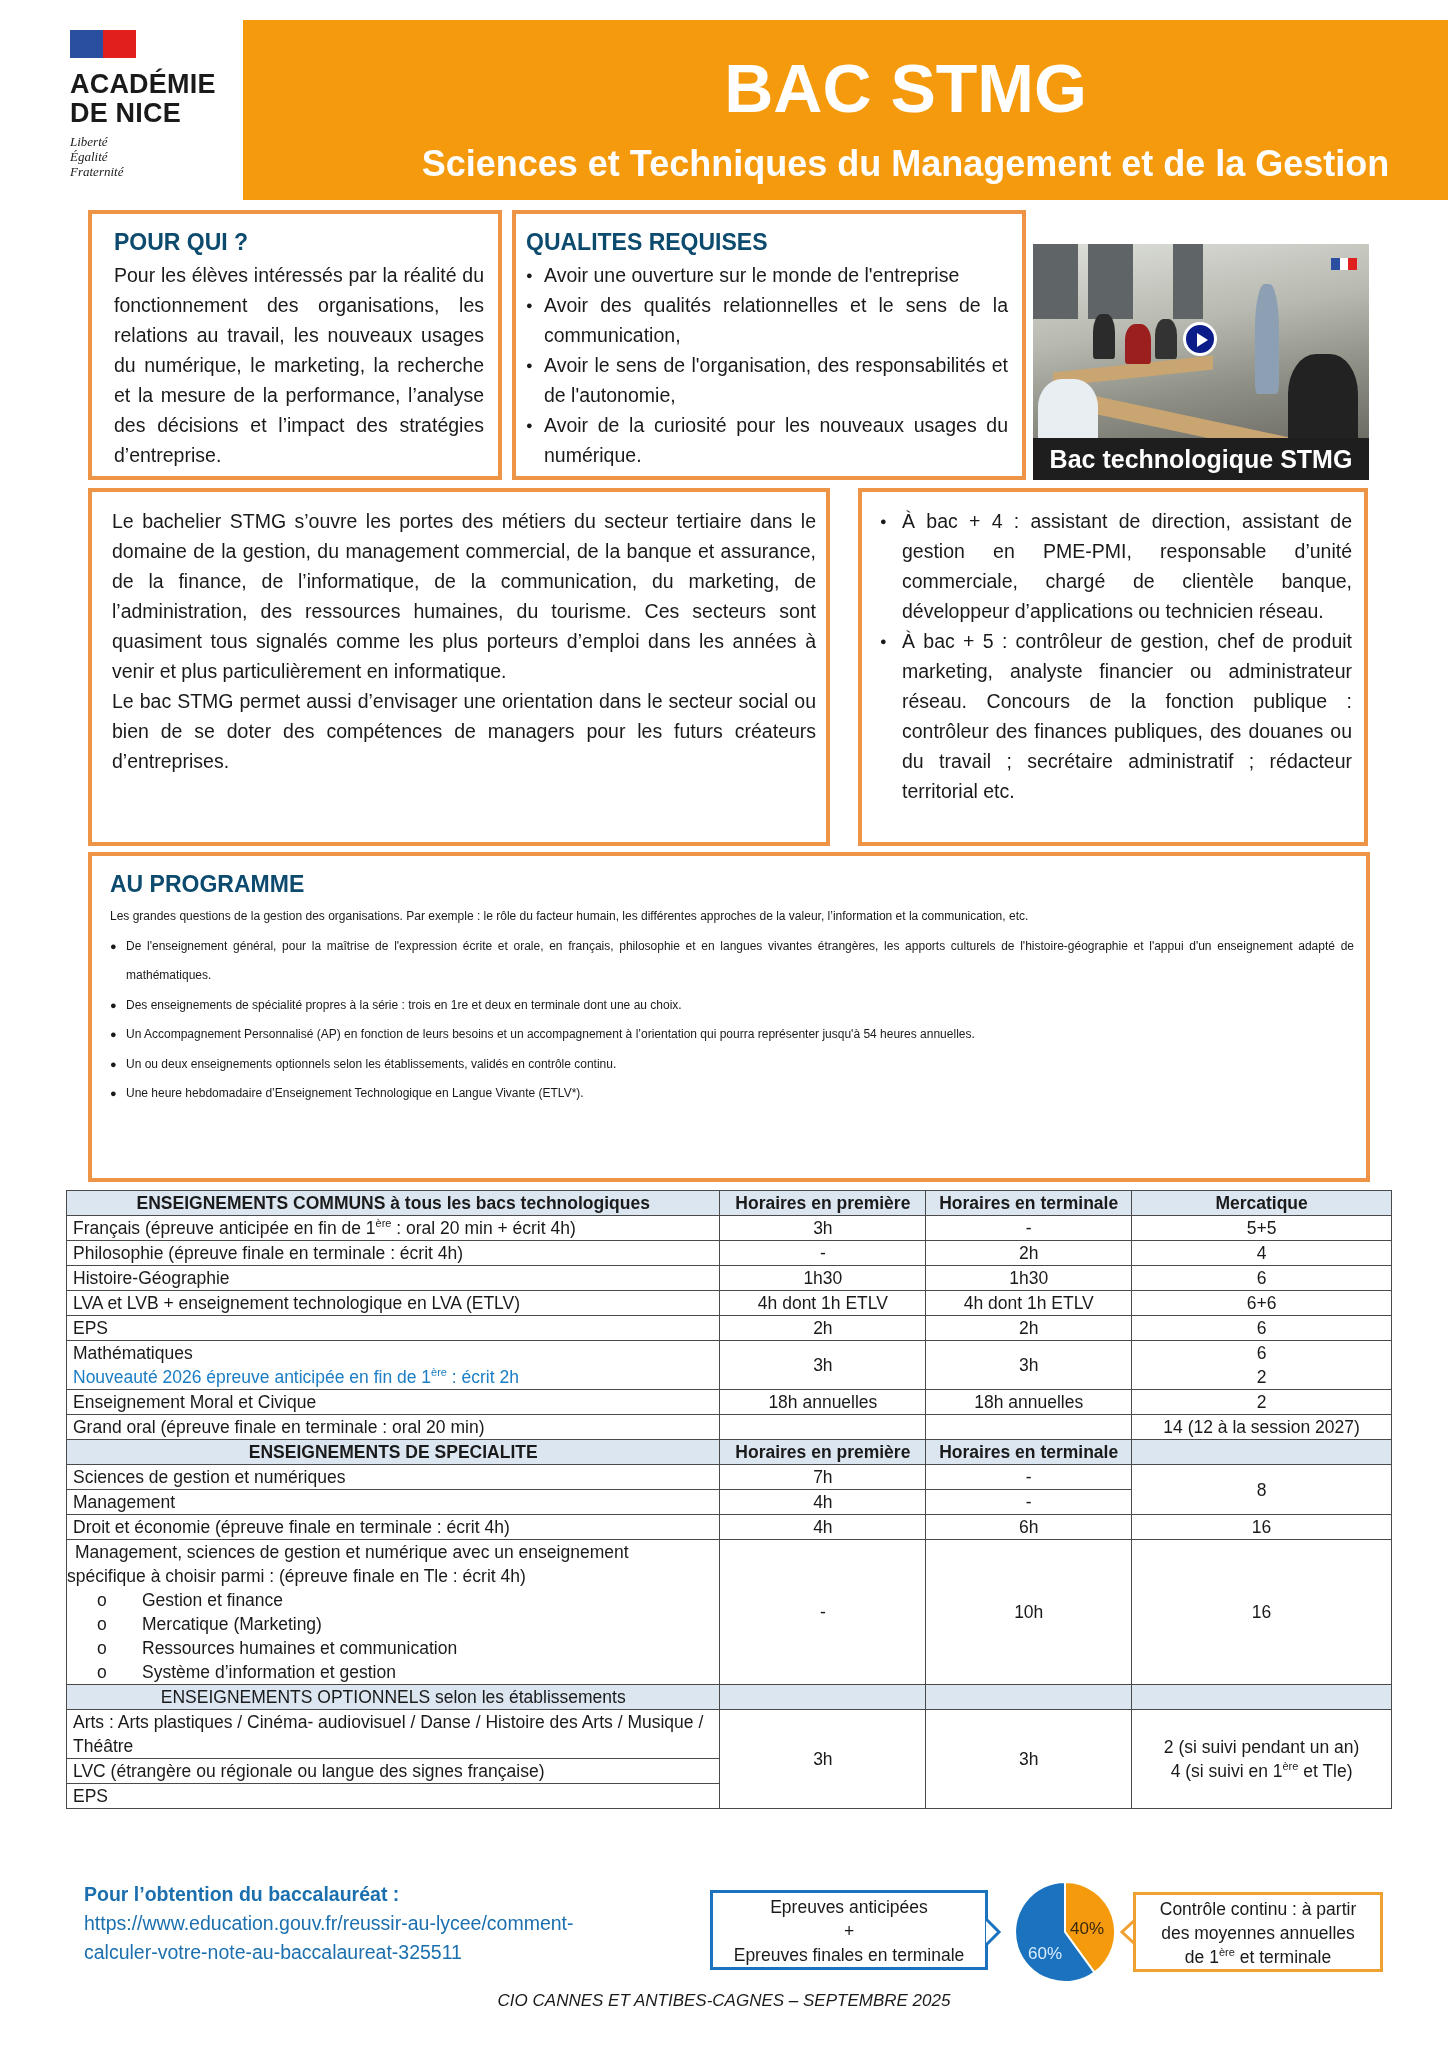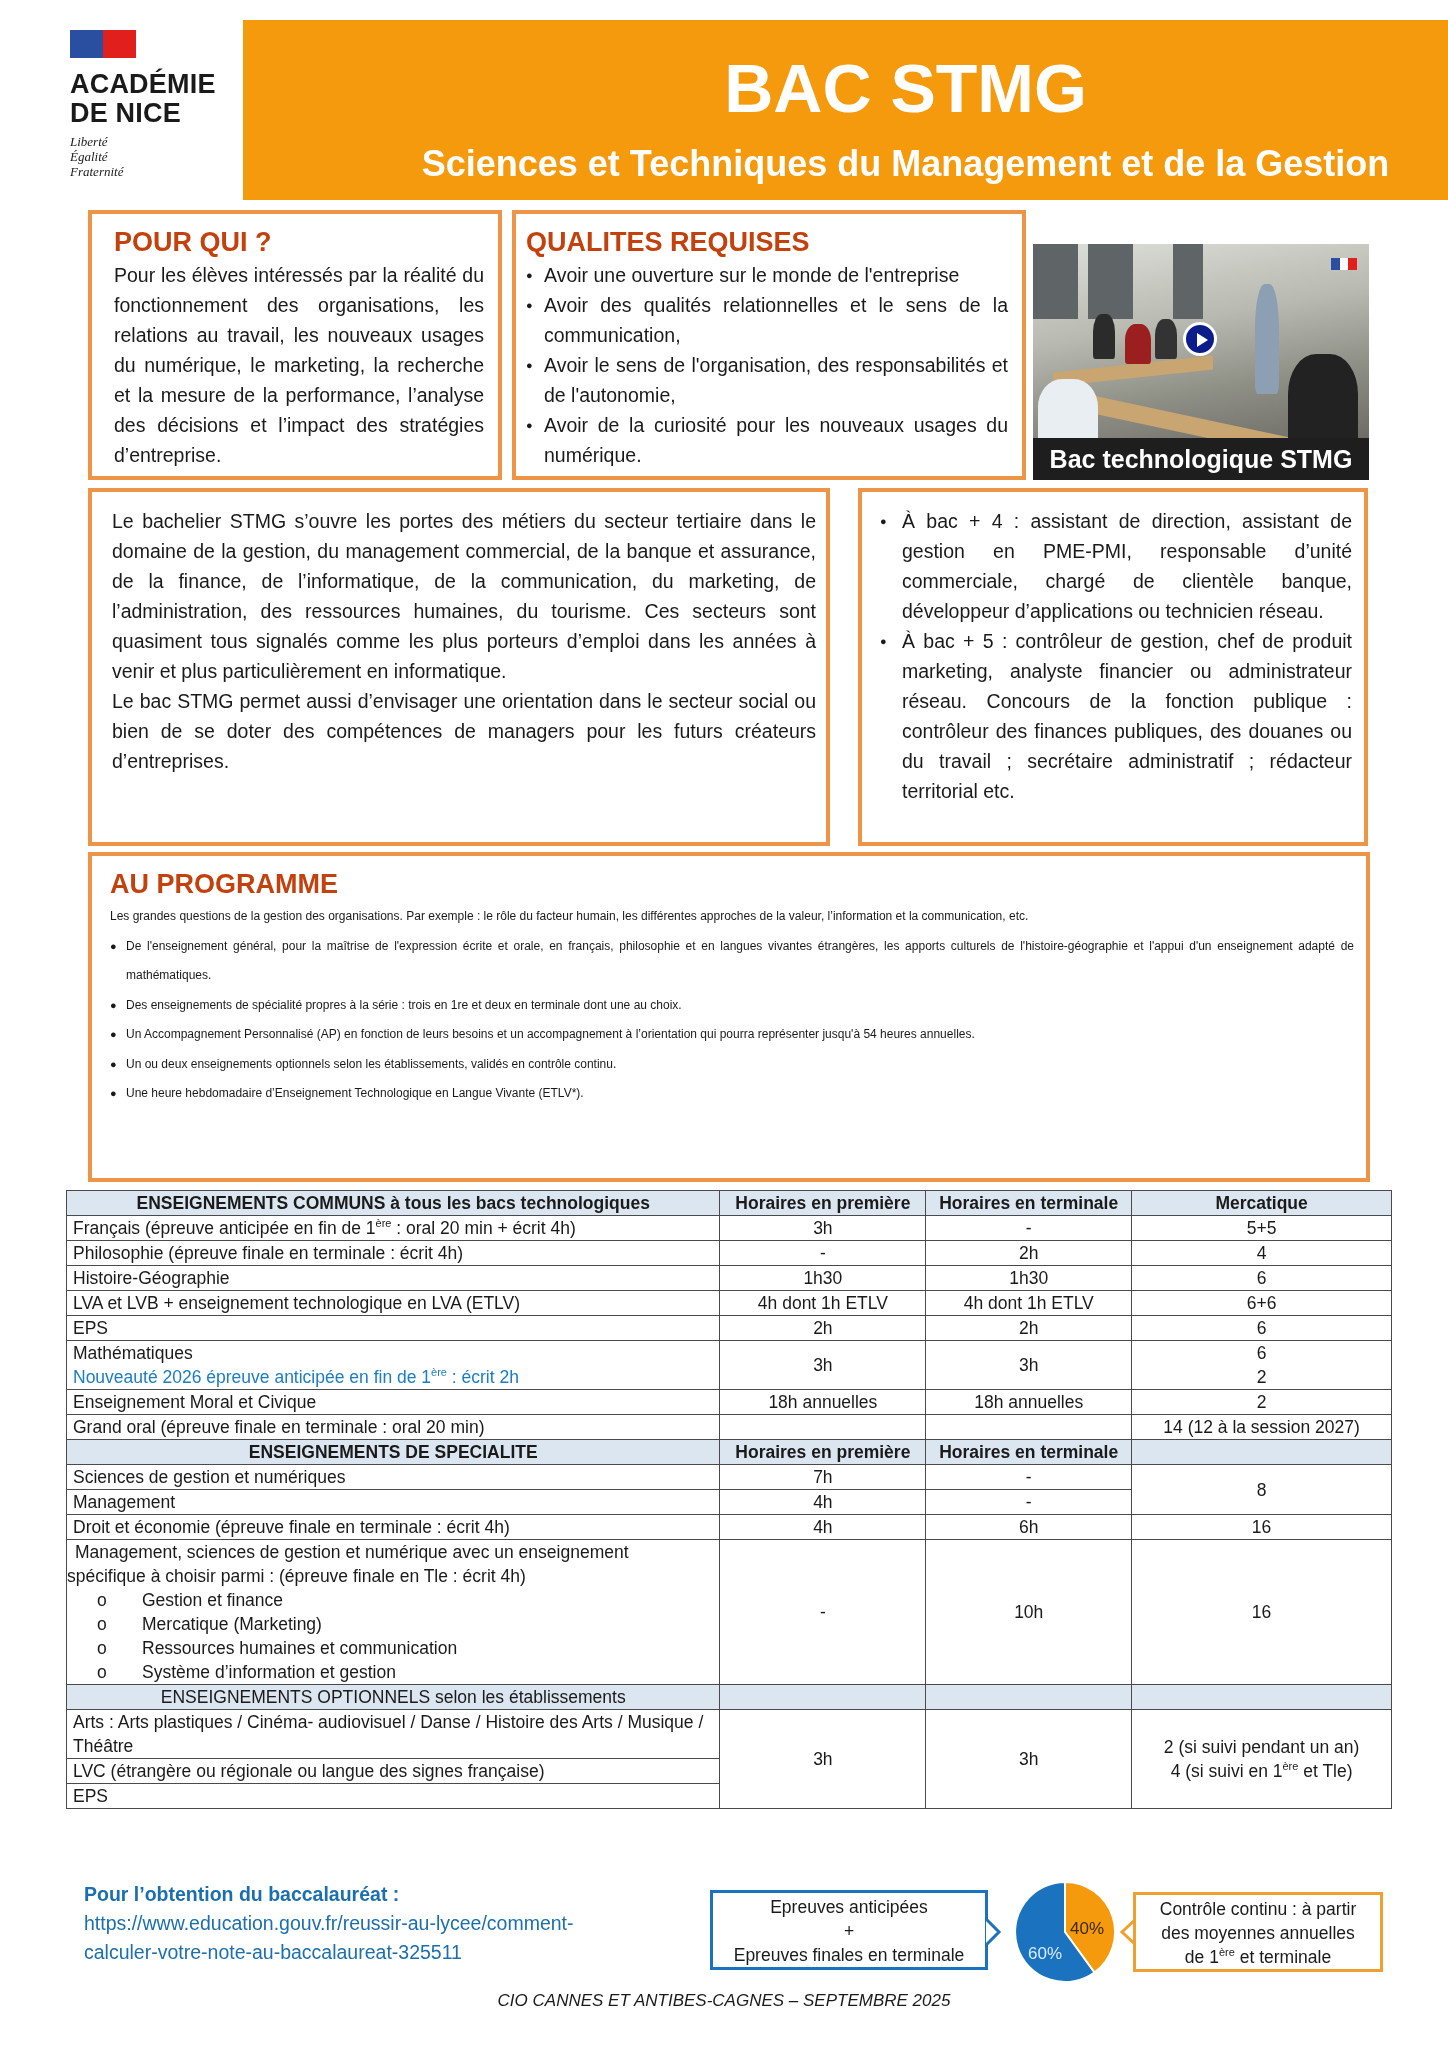--- a/index.html
+++ b/index.html
@@ -14,21 +14,21 @@
   .flag .r { flex: 1; background: #e1201d; }
   .logo .acad { font-weight: bold; font-size: 27px; line-height: 29px; margin-top: 12px; letter-spacing: 0.2px; }
   .logo .motto { font-family: "Liberation Serif", serif; font-style: italic; font-size: 13px; line-height: 15px; margin-top: 6px; }
 
   .banner { left: 243px; top: 20px; width: 1205px; height: 180px; background: #f59a0c; color: #fff; text-align: center; }
   .banner .t1 { font-weight: bold; font-size: 68px; line-height: 80px; margin-top: 28px; padding-left: 120px; }
   .banner .t2 { font-weight: bold; font-size: 36px; line-height: 44px; margin-top: 14px; padding-left: 120px; }
 
   
   .box { border: 4px solid #ee9447; box-sizing: border-box; background: #fff; }
-  .box h2 { color: #c2410c; font-size: 27px; margin: 0 0 4px 0; line-height: 28px; font-weight: bold; }
+  .box h2 { color: #0c4a6e; font-size: 23px; margin: 0 0 4px 0; line-height: 28px; font-weight: bold; }
   .box p, .box li { font-size: 19.5px; line-height: 30px; text-align: justify; margin: 0; }
   .box ul { margin: 0; padding: 0; list-style: none; }
   .box li { position: relative; padding-left: 18px; }
   .box li::before { content: "\25CF"; position: absolute; left: 0; top: 0; font-size: 11px; }
 
   .pourqui { left: 88px; top: 210px; width: 414px; height: 270px; padding: 14px 14px 0 22px; }
   .qualites { left: 512px; top: 210px; width: 514px; height: 270px; padding: 14px 14px 4px 10px; }
   .video-label { left: 1033px; top: 211px; font-weight: bold; font-size: 23px; margin-top: 36px; }
   .video { left: 1033px; top: 244px; width: 336px; height: 236px; background: linear-gradient(170deg,#dde0da 0%,#b8b9b0 35%,#8e8f85 60%,#5b5a55 100%); overflow: hidden; }
   .video .win { position: absolute; top: 0; width: 45px; height: 75px; background: #5f6466; }

